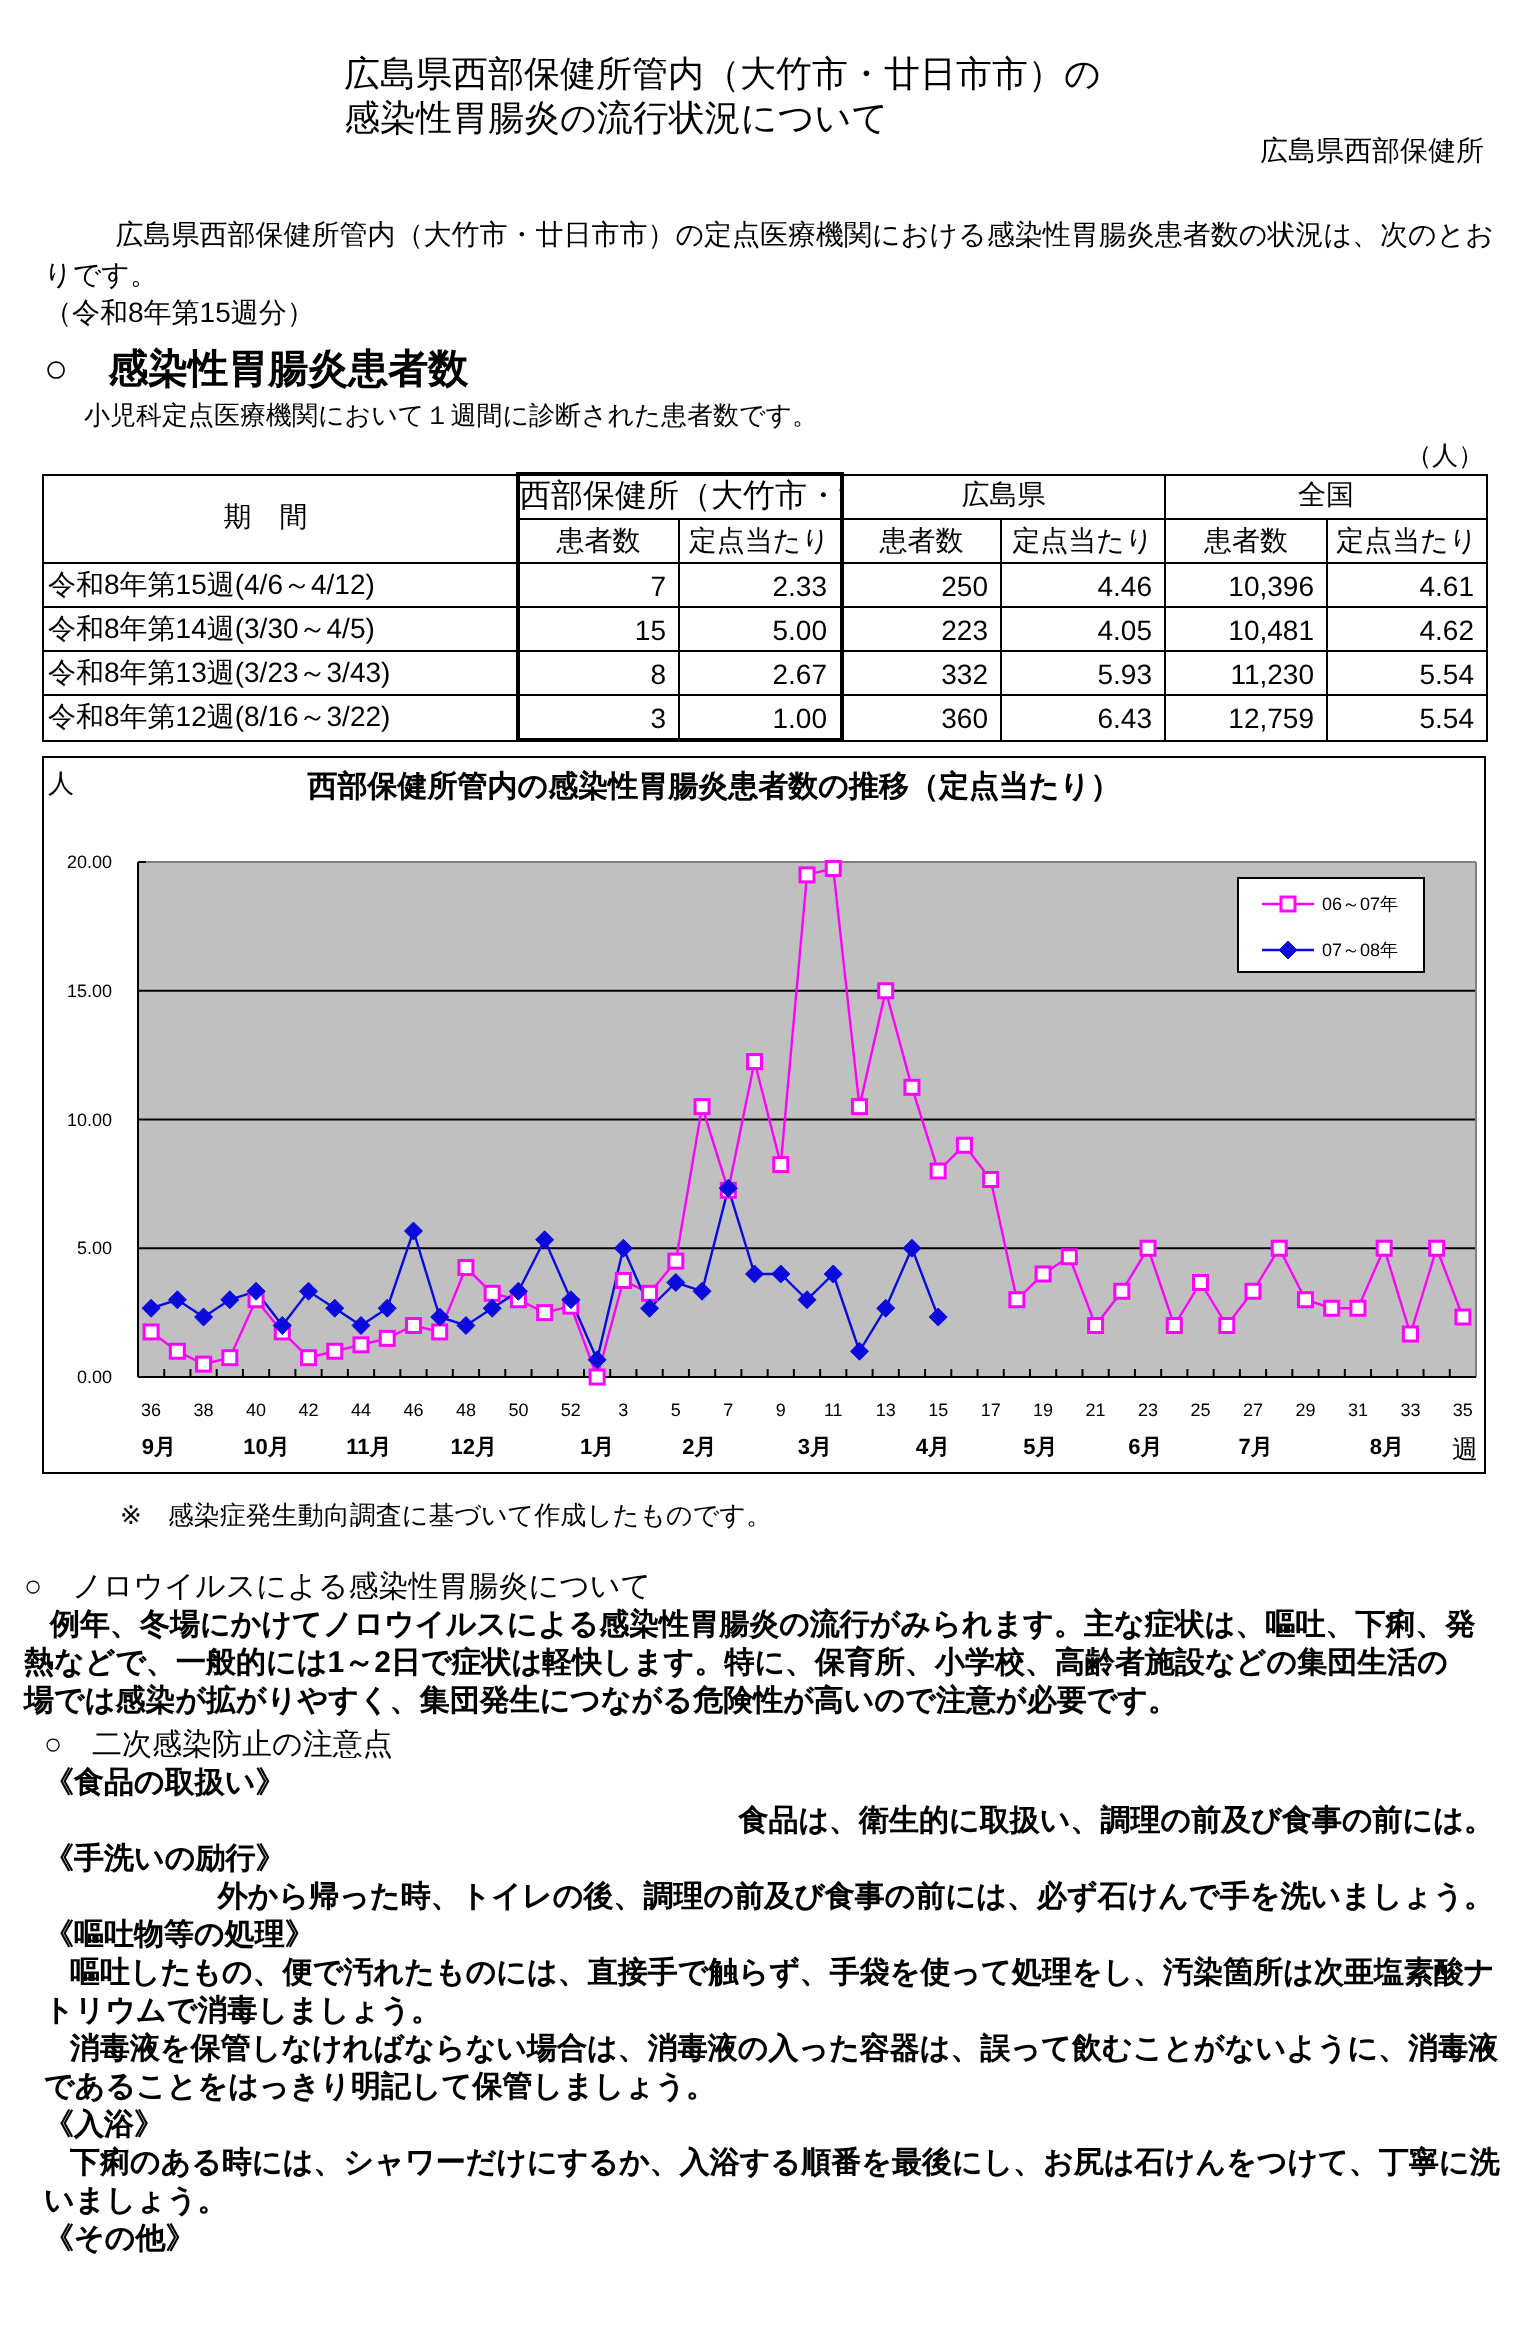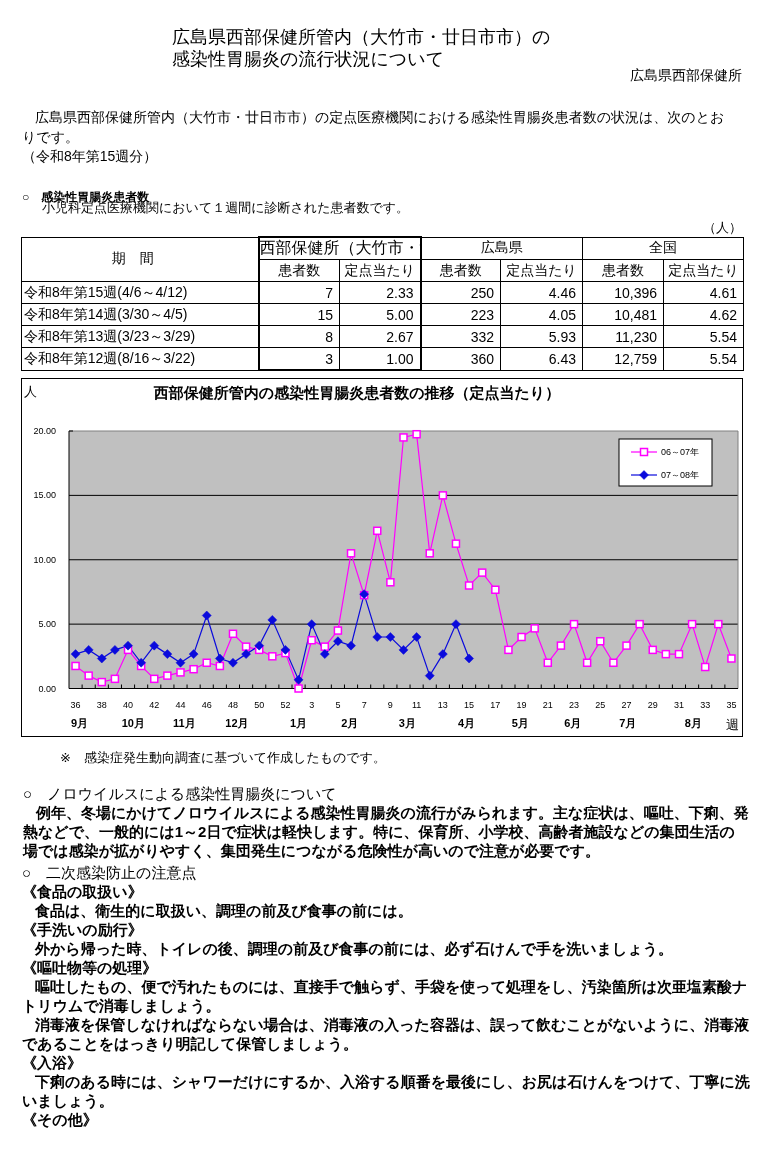--- a/index.html
+++ b/index.html
@@ -13,22 +13,22 @@
     }
     .abs { position: absolute; }
     .line { white-space: nowrap; display: block; }
 
     
     #title-block { left: 172px; top: 26px; font-size: 18px; line-height: 22px; }
     #issuer { right: 16px; top: 66px; font-size: 14px; line-height: 18px; }
 
     
     #intro { left: 22px; top: 108px; font-size: 14px; line-height: 19.5px; width: 725px; }
-    .indent { padding-left: 13px; }
-    #section1-heading { left: 22px; top: 188px; font-size: 12px; line-height: 18px; font-weight: bold; }
+    .indent { padding-left: 13px; text-align: right; }
+    #section1-heading { left: 22px; top: 176px; font-size: 20px; line-height: 18px; font-weight: bold; }
     #section1-desc { left: 42px; top: 199px; font-size: 13px; line-height: 18px; }
     #unit-label { right: 16px; top: 219px; font-size: 13px; line-height: 18px; }
 
     
     #stats-table {
       left: 21px; top: 236px;
       border-collapse: collapse;
       table-layout: fixed;
       width: 722px;
       font-size: 14px;
@@ -56,21 +56,21 @@
       left: 21px; top: 378px;
       width: 722px; height: 359px;
       border: 1px solid #000;
       box-sizing: border-box;
       background: #fff;
     }
     #chart-svg { position: absolute; left: -1px; top: -1px; }
 
     
     #footnote { left: 60px; top: 749px; font-size: 13px; line-height: 18px; }
-    #section2 { left: 23px; top: 784px; font-size: 15px; line-height: 19px; width: 725px; font-weight: bold; }
+    #section2 { left: 12px; top: 784px; font-size: 15px; line-height: 19px; width: 725px; font-weight: bold; }
     #section3 { left: 22px; top: 863px; font-size: 15px; line-height: 19px; width: 725px; font-weight: bold; }
     .heading-normal { font-weight: normal; }
   </style>
 </head>
 <body>
 
 <div id="title-block" class="abs">
   <span class="line">広島県西部保健所管内（大竹市・廿日市市）の</span>
   <span class="line">感染性胃腸炎の流行状況について</span>
 </div>
@@ -123,21 +123,21 @@
   <tr>
     <td class="period">令和8年第14週(3/30～4/5)</td>
     <td class="num tb-left">15</td>
     <td class="num tb-right">5.00</td>
     <td class="num">223</td>
     <td class="num">4.05</td>
     <td class="num">10,481</td>
     <td class="num">4.62</td>
   </tr>
   <tr>
-    <td class="period">令和8年第13週(3/23～3/29)</td>
+    <td class="period">令和8年第13週(3/23～3/43)</td>
     <td class="num tb-left">8</td>
     <td class="num tb-right">2.67</td>
     <td class="num">332</td>
     <td class="num">5.93</td>
     <td class="num">11,230</td>
     <td class="num">5.54</td>
   </tr>
   <tr>
     <td class="period">令和8年第12週(8/16～3/22)</td>
     <td class="num tb-left tb-bottom">3</td>

